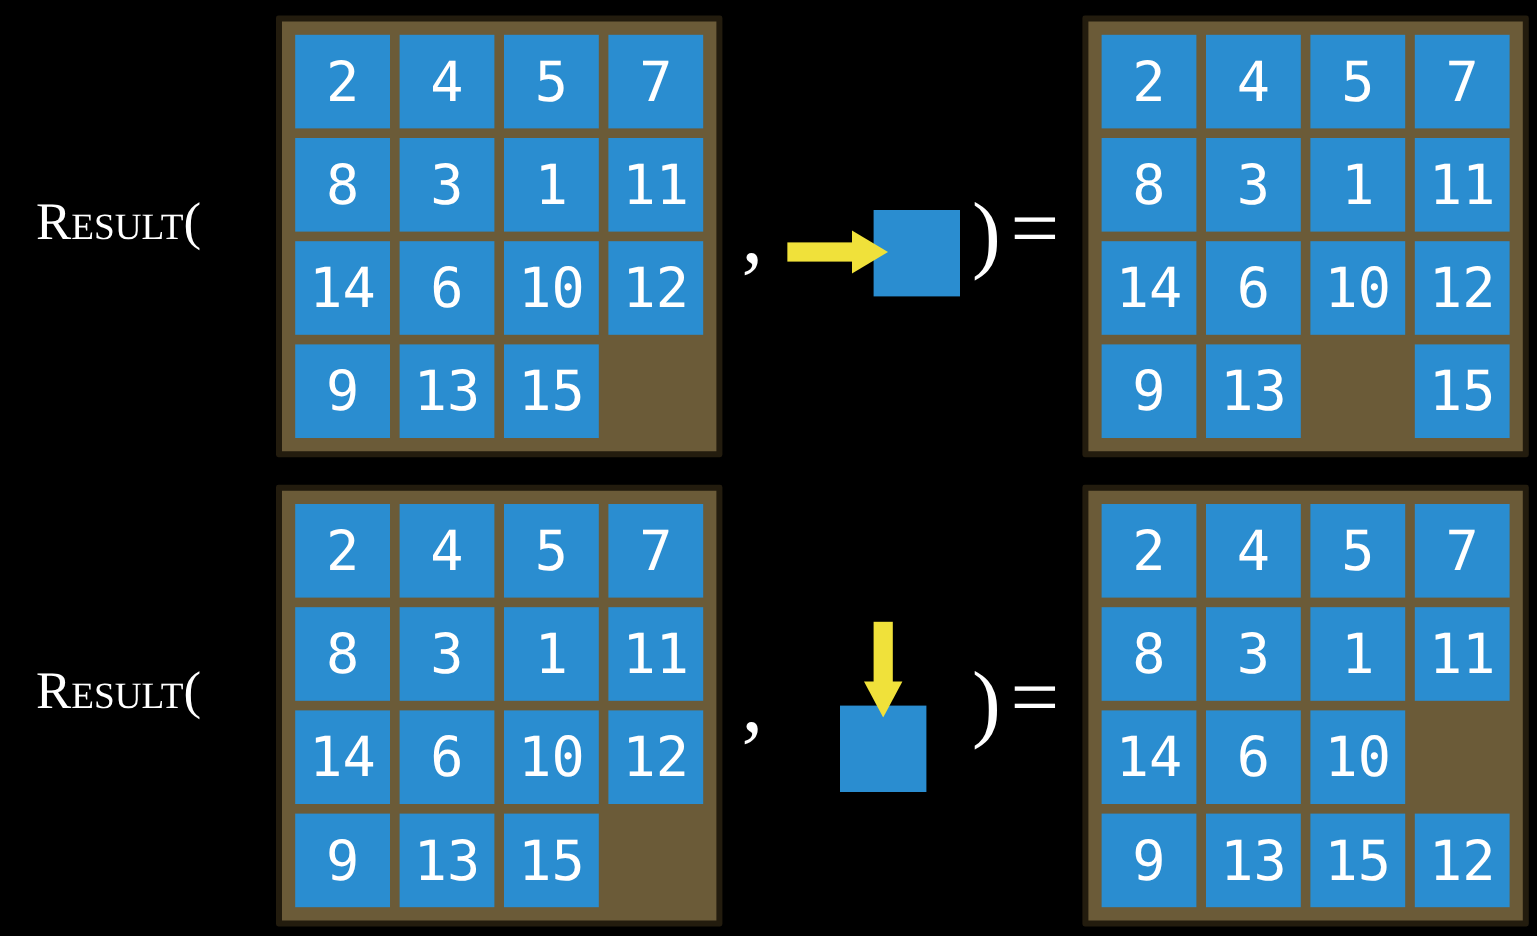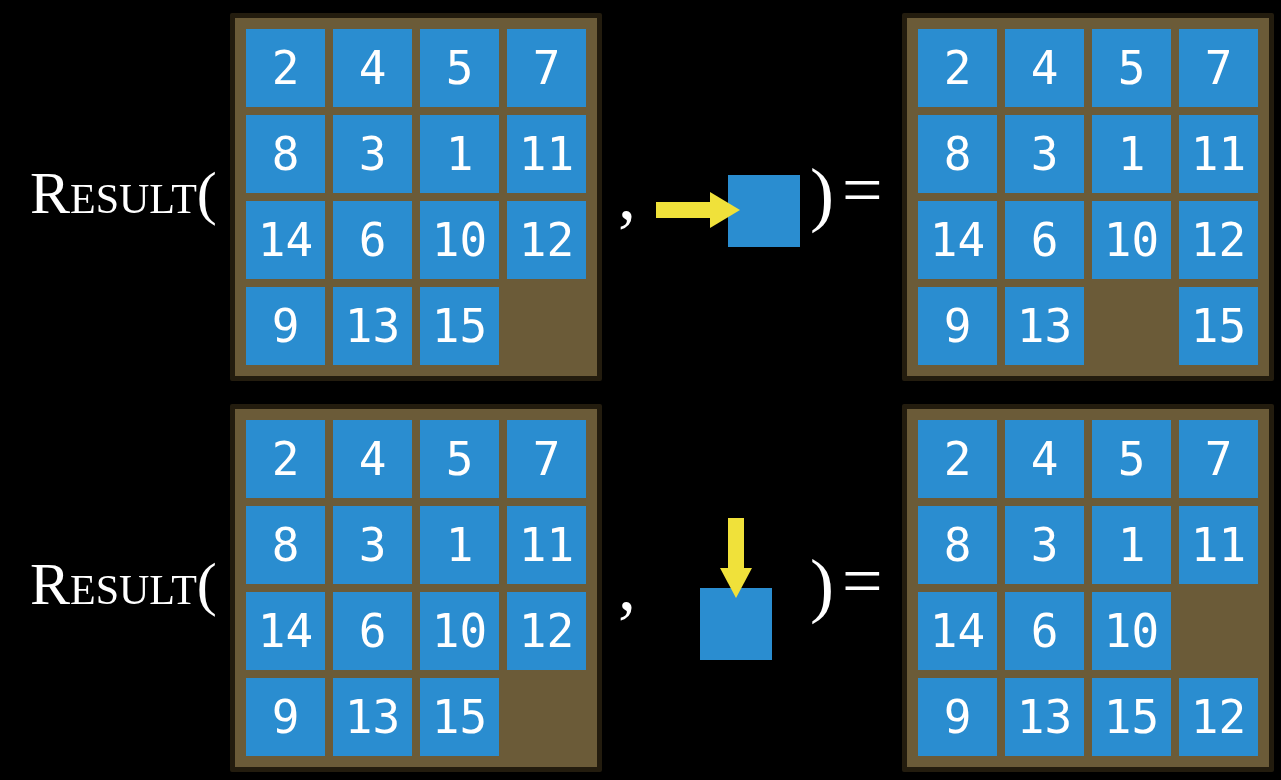--- a/index.html
+++ b/index.html
@@ -30,21 +30,21 @@
     background: var(--tile, #2a8dd0);
     color: var(--tile-text, #fff);
     font-family: "DejaVu Sans Mono", monospace;
     font-size: 46px;
     line-height: 1;
   }
   .cell.empty { background: transparent; }
   .label {
     position: absolute;
     color: var(--formula-text, #fff);
-    font-size: 60px;
+    font-size: 44px;
     line-height: 1;
     font-variant: small-caps;
     white-space: nowrap;
   }
   .sym {
     position: absolute;
     color: var(--formula-text, #fff);
     font-size: 72px;
     line-height: 1;
   }

